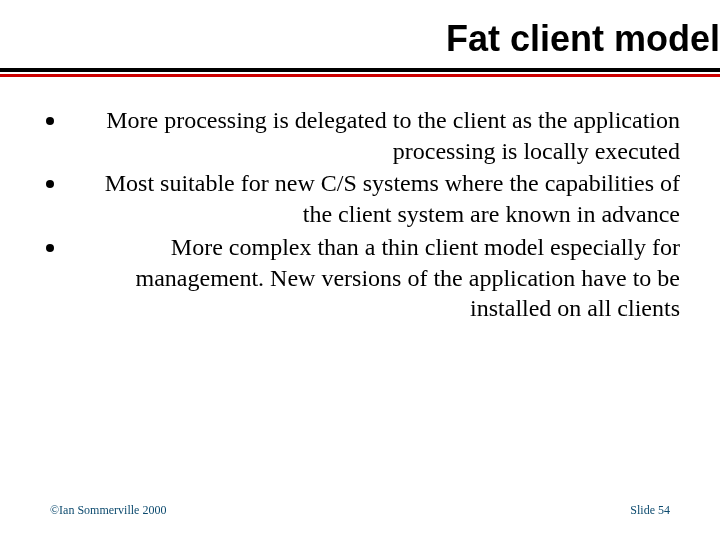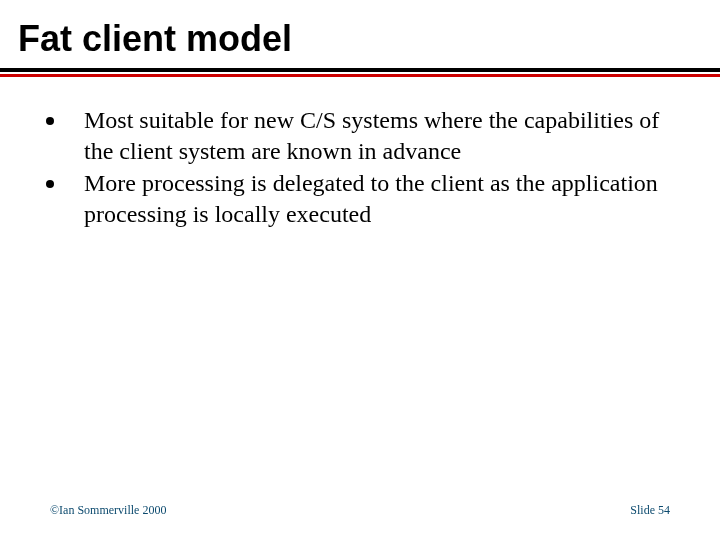--- a/index.html
+++ b/index.html
@@ -13,20 +13,21 @@
       background: #ffffff;
       font-family: Arial, Helvetica, sans-serif;
       position: relative;
       overflow: hidden;
     }
     .slide {
       width: 100%;
       height: 100%;
       padding-top: 18px;
       position: relative;
+      text-align: right;
     }
     .title {
       font-size: 36px;
       font-weight: bold;
       color: #000;
       padding-left: 18px;
       padding-bottom: 6px;
     }
     .title-underline-black {
       height: 4px;
@@ -86,25 +87,29 @@
 <body>
 
 <div class="slide">
   <div class="title">Fat client model</div>
   <div class="title-underline-black"></div>
   <div class="title-underline-red"></div>
 
   <div class="content">
     <div class="bullet-item">
       <div class="bullet-dot"></div>
+      <div class="bullet-text">More processing is delegated to the client as the application processing is locally executed</div>
+    </div>
+    <div class="bullet-item">
+      <div class="bullet-dot"></div>
       <div class="bullet-text">Most suitable for new C/S systems where the capabilities of the client system are known in advance</div>
     </div>
     <div class="bullet-item">
       <div class="bullet-dot"></div>
-      <div class="bullet-text">More processing is delegated to the client as the application processing is locally executed</div>
+      <div class="bullet-text">More complex than a thin client model especially for management. New versions of the application have to be installed on all clients</div>
     </div>
   </div>
 
   <div class="footer">
     <span>©Ian Sommerville 2000</span>
     <span>Slide 54</span>
   </div>
 </div>
 
 </body></html>

